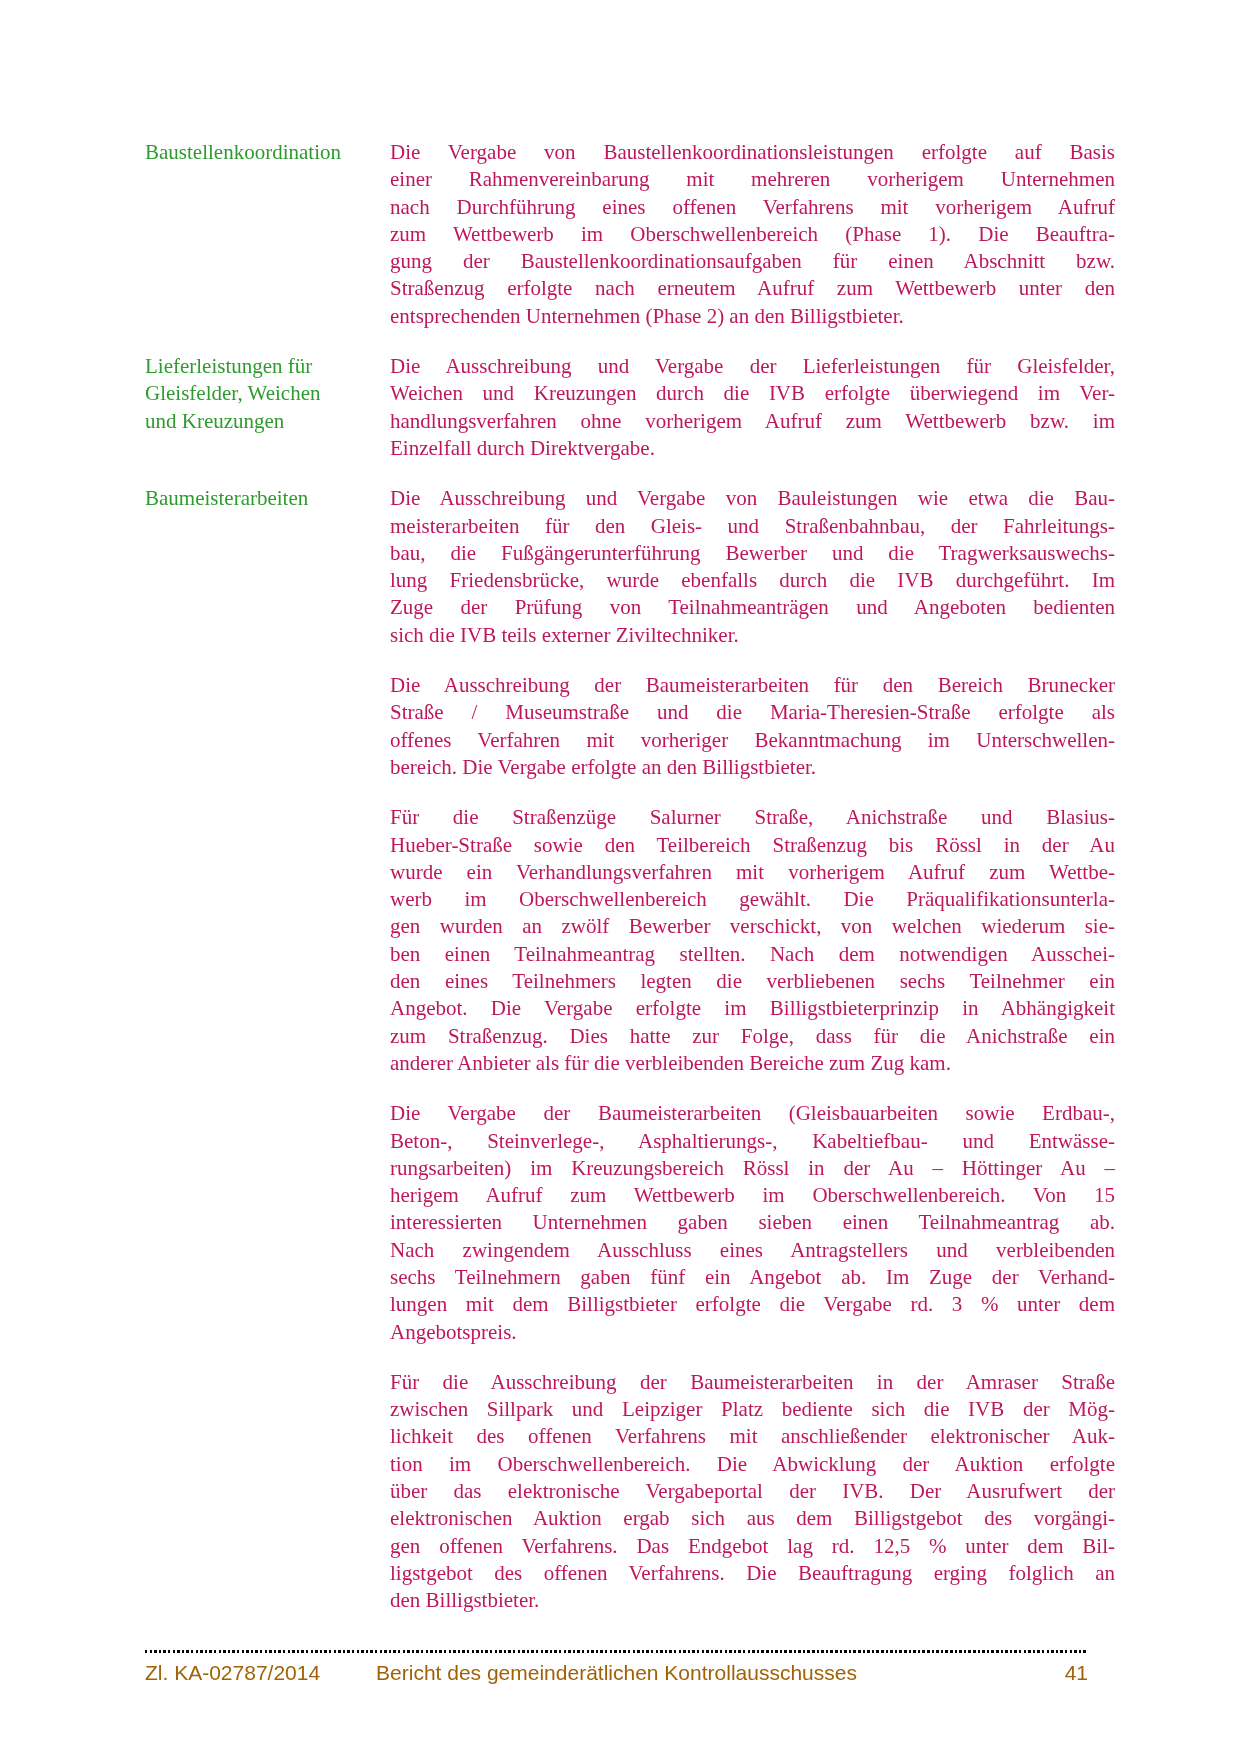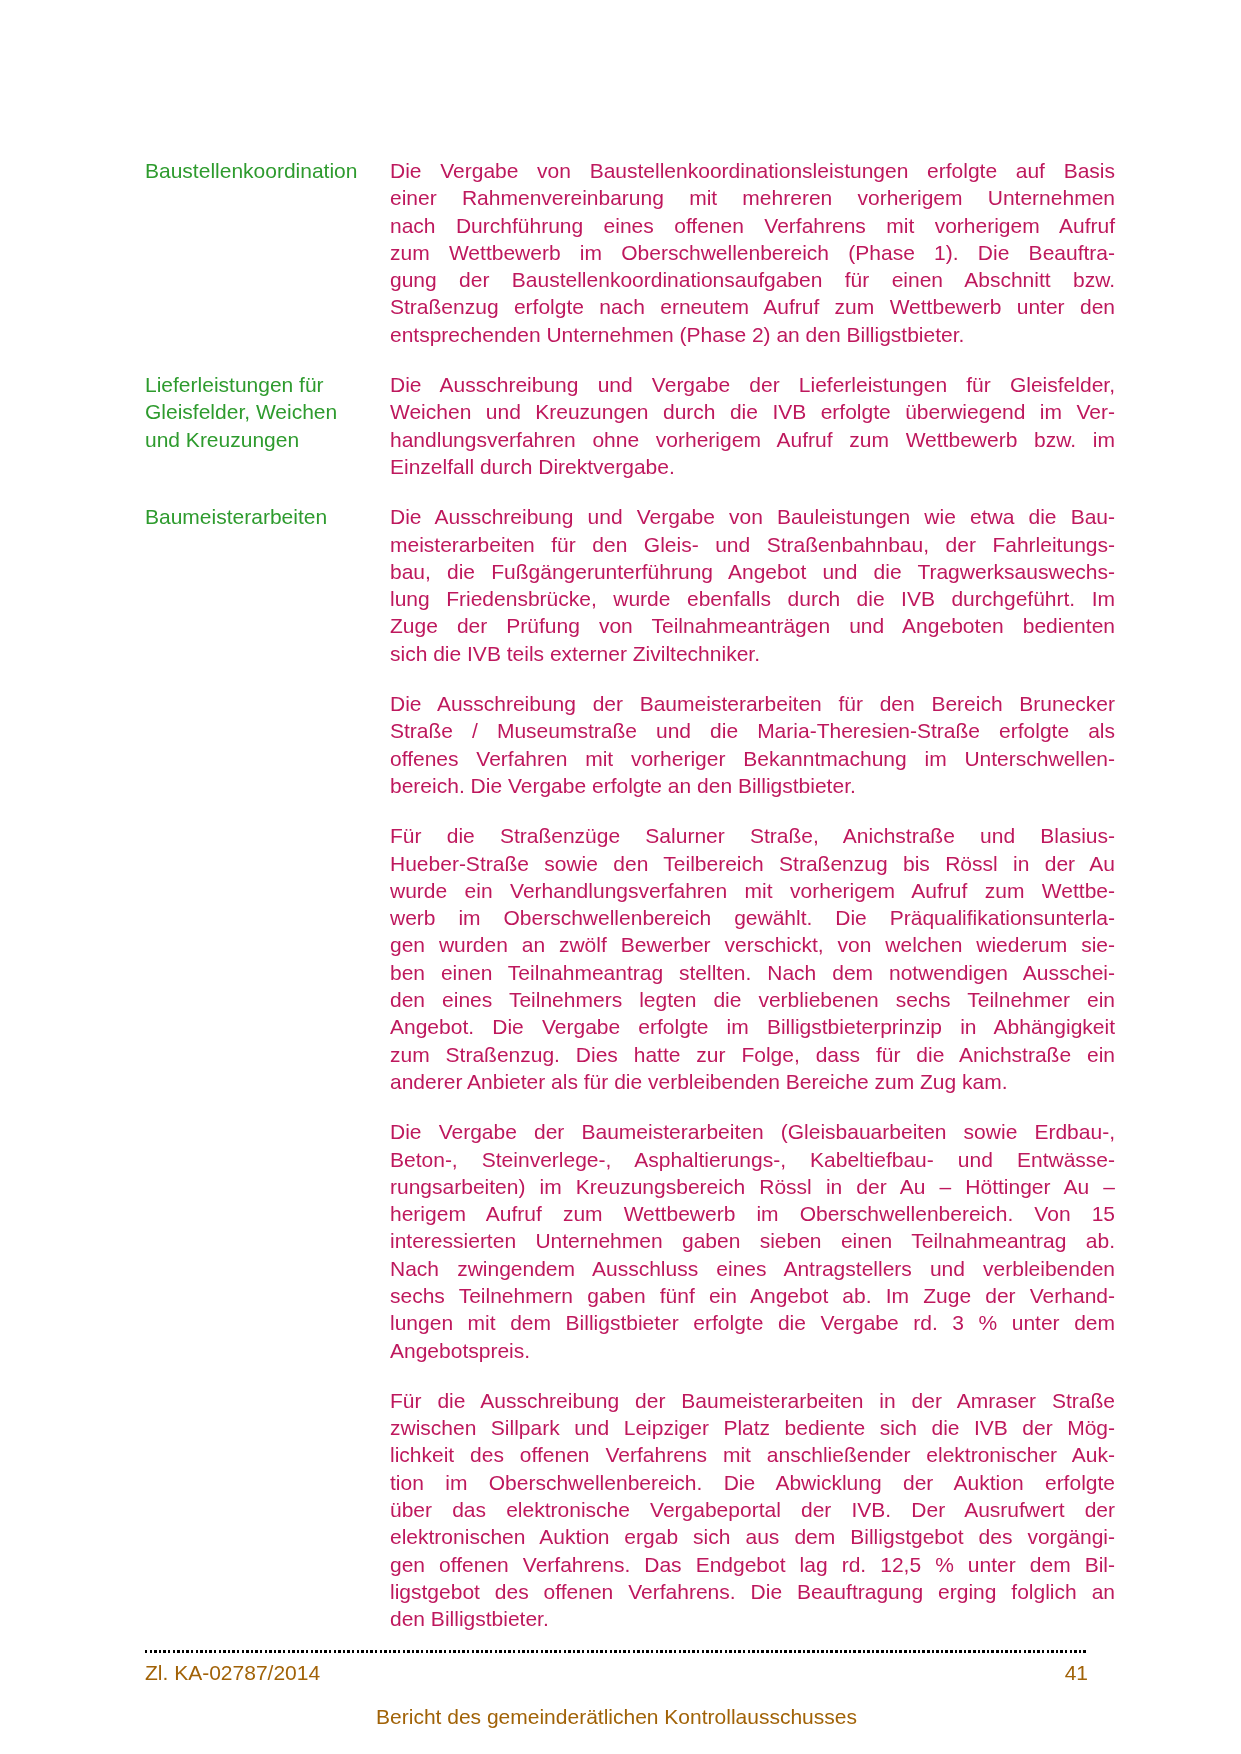--- a/index.html
+++ b/index.html
@@ -10,22 +10,23 @@
     color: #000;
   }
   .page {
     position: relative;
     width: 1241px; height: 1754px;
     background: #ffffff;
     overflow: hidden;
   }
   .content {
     position: absolute;
-    left: 145px; top: 157px;
+    left: 145px; top: 139px;
     width: 970px;
+    font-family: Liberation Serif, serif;
   }
   .section { display: flex; align-items: flex-start; }
   .label-col {
     flex: 0 0 245px;
     width: 245px;
     font-size: 21px;
     line-height: 27.3px;
     color: var(--label-green, #2e9b2e);
   }
   .body-col {
@@ -49,21 +50,21 @@
   }
   .footer-row {
     position: relative;
     margin-top: 7px;
     height: 28px;
     font-size: 21px;
     line-height: 26px;
     color: #a16207;
   }
   .footer-ref  { position: absolute; left: 0; top: 0; }
-  .footer-title{ position: absolute; left: 50%; top: 0; transform: translateX(-50%); white-space: nowrap; margin-top: 44px; }
+  .footer-title{ position: absolute; left: 50%; top: 0; transform: translateX(-50%); white-space: nowrap; }
   .footer-page { position: absolute; right: 0; top: 0; }
 </style>
 </head>
 <body>
 
 <div class="page">
 
   <div class="content">
       <div class="section">
         <div class="label-col">
@@ -97,21 +98,21 @@
         </div>
       </div>
       <div class="section">
         <div class="label-col">
           <div class="label-line">Baumeisterarbeiten</div>
         </div>
         <div class="body-col">
           <div class="paragraph">
             <div class="line">Die Ausschreibung und Vergabe von Bauleistungen wie etwa die Bau-</div>
             <div class="line">meisterarbeiten für den Gleis- und Straßenbahnbau, der Fahrleitungs-</div>
-            <div class="line">bau, die Fußgängerunterführung Angebot und die Tragwerksauswechs-</div>
+            <div class="line">bau, die Fußgängerunterführung Bewerber und die Tragwerksauswechs-</div>
             <div class="line">lung Friedensbrücke, wurde ebenfalls durch die IVB durchgeführt. Im</div>
             <div class="line">Zuge der Prüfung von Teilnahmeanträgen und Angeboten bedienten</div>
             <div class="line last">sich die IVB teils externer Ziviltechniker.</div>
           </div>
           <div class="paragraph">
             <div class="line">Die Ausschreibung der Baumeisterarbeiten für den Bereich Brunecker</div>
             <div class="line">Straße / Museumstraße und die Maria-Theresien-Straße erfolgte als</div>
             <div class="line">offenes Verfahren mit vorheriger Bekanntmachung im Unterschwellen-</div>
             <div class="line last">bereich. Die Vergabe erfolgte an den Billigstbieter.</div>
           </div>

